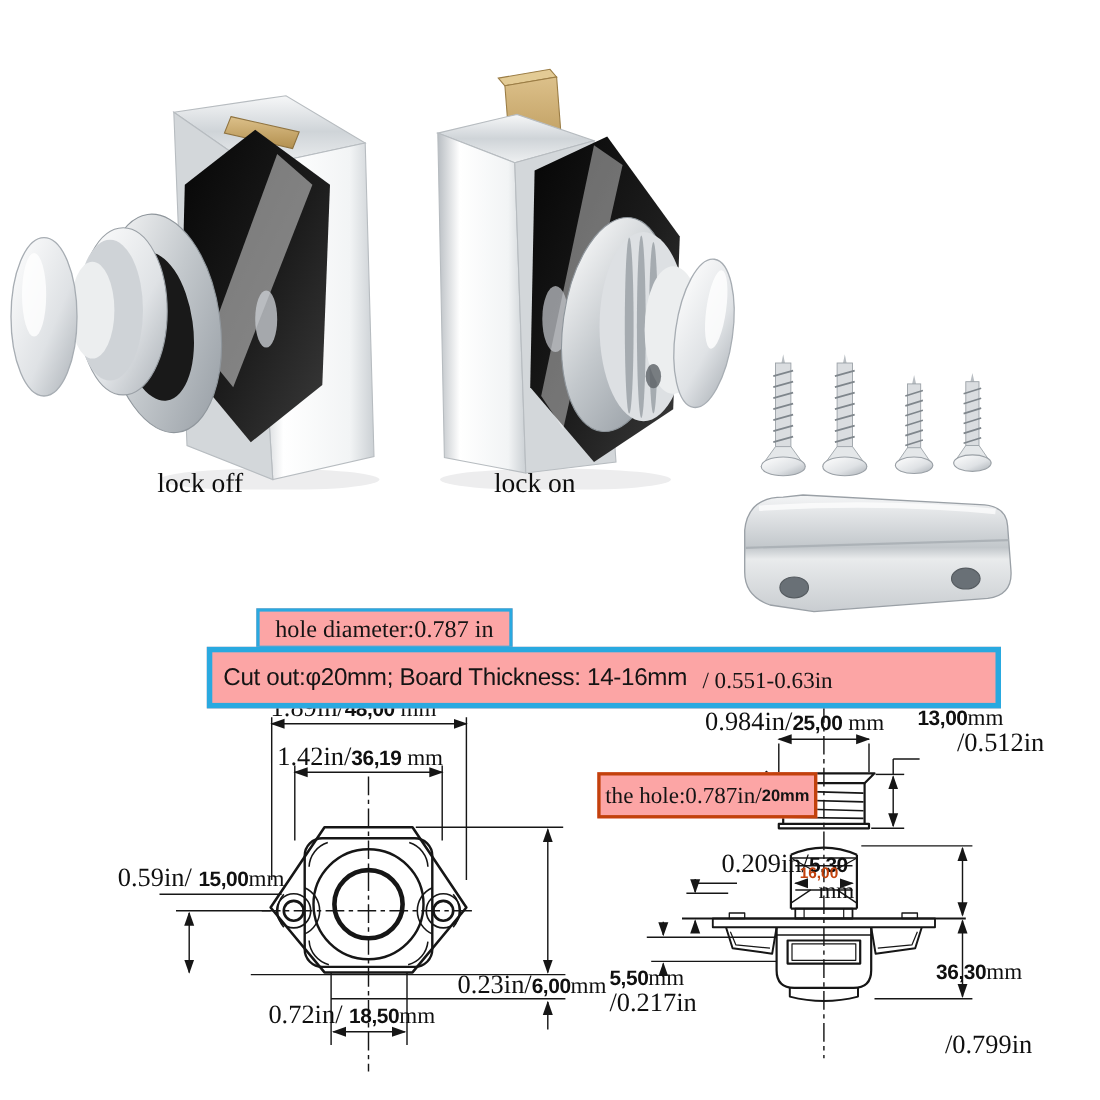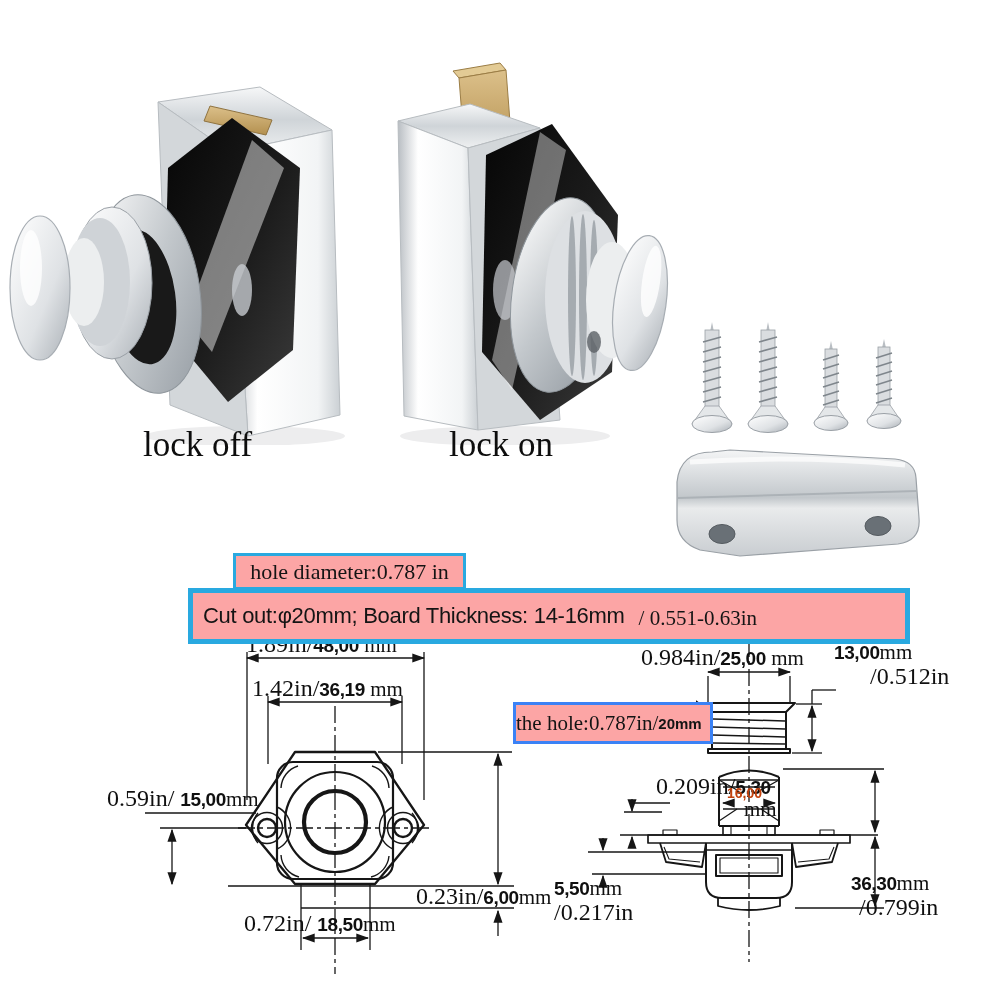--- a/index.html
+++ b/index.html
@@ -1,33 +1,33 @@
 <!DOCTYPE html>
 <html><head>
 <meta charset="utf-8">
 <style>
   html,body{margin:0;padding:0;background:#ffffff;}
   #stage{position:relative;width:1000px;height:1000px;background:#ffffff;overflow:hidden;
          font-family:"Liberation Serif",serif;color:#141414;}
   svg{position:absolute;}
   .lbl{position:absolute;z-index:5;white-space:nowrap;line-height:1.04;}
-  .photo-label{font-family:"Liberation Serif",serif;font-size:35px;color:#0d0d0d;}
+  .photo-label{font-family:"Liberation Serif",serif;font-size:25px;color:#0d0d0d;}
   
   .din{font-family:"Liberation Serif",serif;font-size:24px;color:#101010;}
   .dmm{font-family:"Liberation Sans",sans-serif;font-weight:700;font-size:19px;color:#101010;letter-spacing:-0.4px;}
   .dun{font-family:"Liberation Serif",serif;font-size:21px;color:#101010;}
   .small-note{font-family:"Liberation Sans",sans-serif;font-weight:700;font-size:14px;color:#c2410c;text-align:right;}
   
   .bluebox{position:absolute;z-index:6;background:#fca5a5;display:flex;align-items:center;margin-left:30px;}
   #box-hole-diameter{left:203px;top:553px;width:227px;height:31px;border:3px solid #29a9e0;justify-content:center;}
   #box-hole-diameter .t{font-family:"Liberation Serif",serif;font-size:22px;}
   #box-cutout{left:158px;top:588px;width:702px;height:46px;border:5px solid #29a9e0;padding-left:10px;align-items:baseline;}
   #box-cutout .main{font-family:"Liberation Sans",sans-serif;font-size:22px;letter-spacing:-0.3px;align-self:center;}
   #box-cutout .inch{font-family:"Liberation Serif",serif;font-size:21px;margin-left:14px;align-self:center;padding-top:4px;}
-  #box-the-hole{left:483px;top:702px;width:194px;height:36px;border:3px solid #3b82f6;align-items:center;}
+  #box-the-hole{left:513px;top:702px;width:194px;height:36px;border:3px solid #c2410c;justify-content:center;align-items:center;}
   #box-the-hole .t{font-family:"Liberation Serif",serif;font-size:21px;}
   #box-the-hole .mm{font-family:"Liberation Sans",sans-serif;font-weight:700;font-size:15px;}
   .ind{display:inline-block;}
 </style>
 </head>
 <body>
 
 <div id="stage">
 
   <svg style="left:0;top:55px;" width="365" height="390" viewBox="0 55 365 390">
@@ -323,21 +323,21 @@
   <div class="lbl" style="left:834px;top:642px;">
     <span class="dmm">13,00</span><span class="dun">mm</span><br>
     <span class="ind" style="margin-left:36px;"><span class="din">/0.512in</span></span>
   </div>
   <div class="lbl" style="left:656px;top:774px;">
     <span class="din">0.209in/</span><span class="dmm">5,30</span><br>
     <span class="ind" style="margin-left:88px;"><span class="dun">mm</span></span>
   </div>
   <div class="lbl" style="left:851px;top:873px;">
     <span class="dmm">36,30</span><span class="dun">mm</span><br>
-    <span class="ind" style="margin-left:8px;"><span class="din">/0.799in</span></span>
+    <span class="ind" style="margin-left:8px;margin-top:43px;"><span class="din">/0.799in</span></span>
   </div>
   <div class="lbl" style="left:554px;top:878px;">
     <span class="dmm">5,50</span><span class="dun">mm</span><br>
     <span class="din">/0.217in</span>
   </div>
   <div class="lbl small-note" style="left:727px;top:786px;">16,00</div>
 
 </div>
 
 </body></html>

